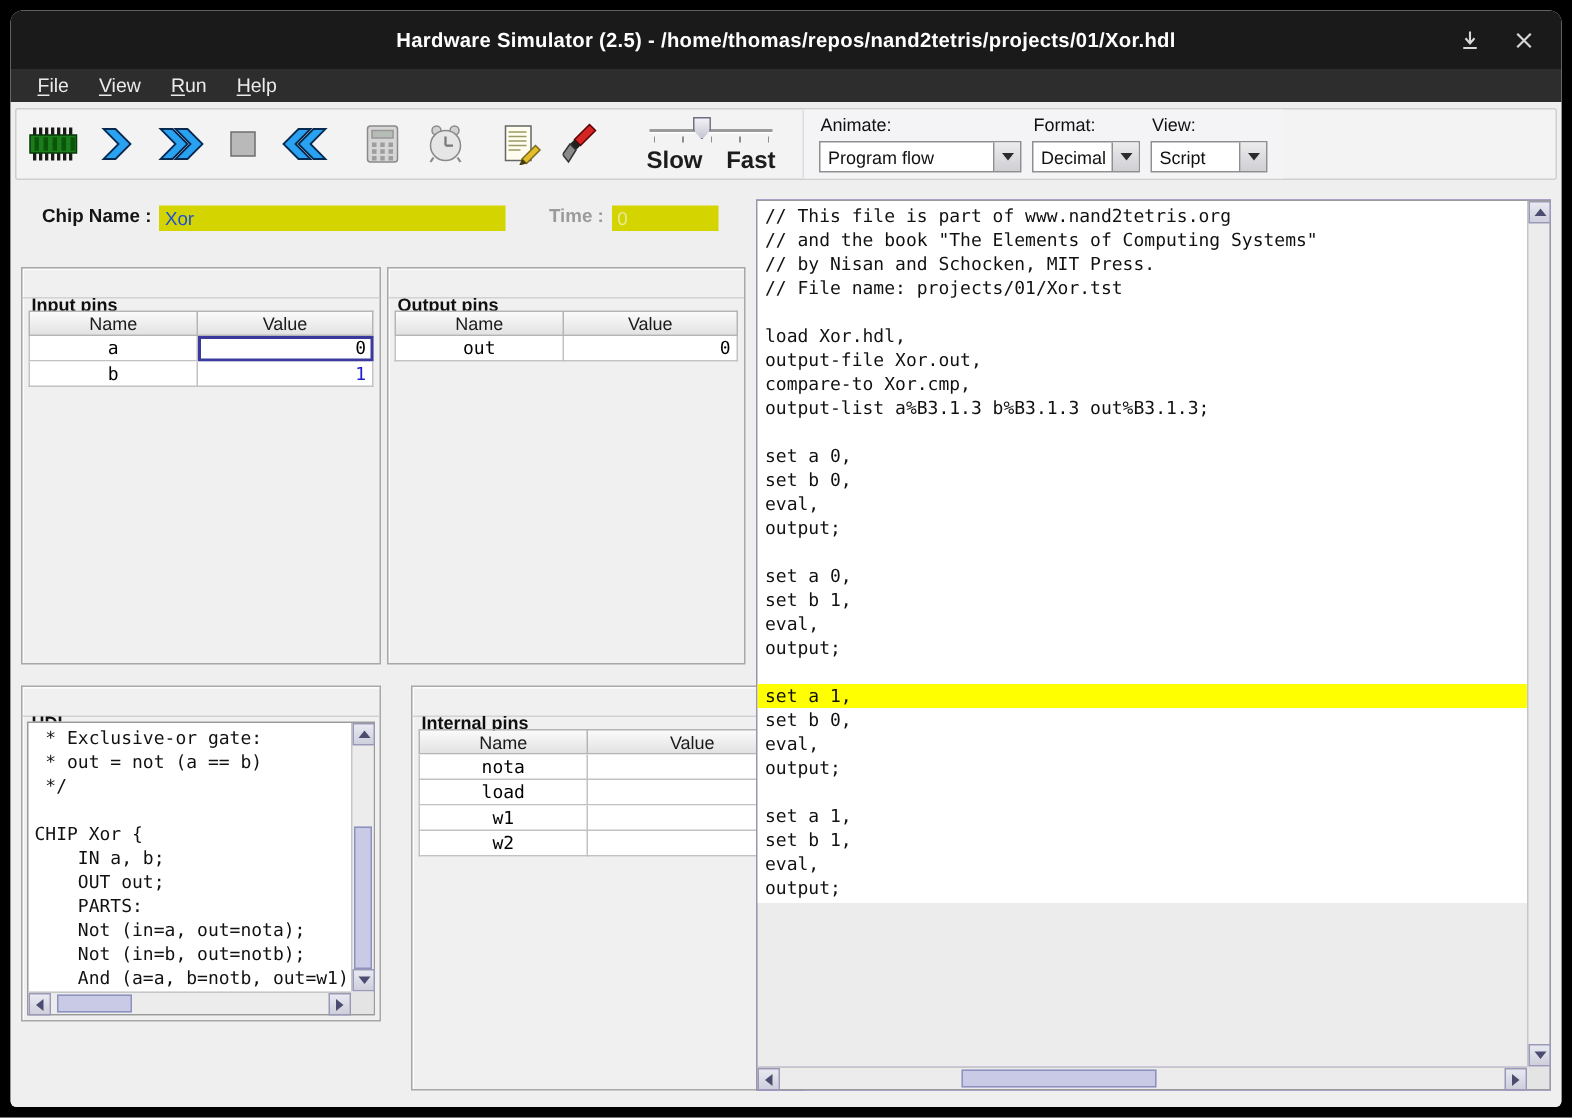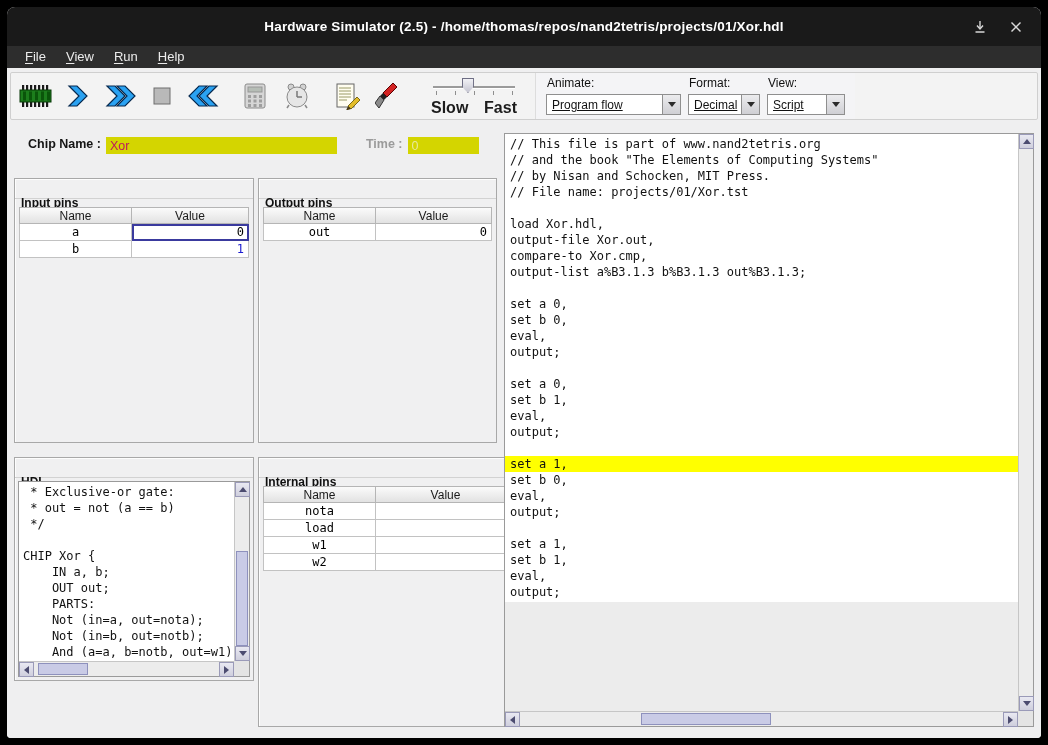--- a/index.html
+++ b/index.html
@@ -44,43 +44,43 @@
   .slider-thumb { position:absolute; left:36%; top:0; width:12px; height:15px;
     background:linear-gradient(#f2f2f6,#c6c6d2); border:1px solid #6e6e84;
     clip-path:polygon(0 0,100% 0,100% 58%,50% 100%,0 58%); }
   .slider-labels { display:flex; justify-content:space-between; font-weight:bold; font-size:16px; color:#1c1c1c; margin-top:3px; }
   
   .combo-panel { display:flex; gap:7px; margin-left:18px; align-self:stretch; align-items:stretch;
     padding:3px 10px 4px 10px; border-left:1px solid #dddddd; background:#f4f4f6; }
   .combo-group { display:flex; flex-direction:column; justify-content:space-between; }
   .combo-label { font-size:12px; color:#101010; padding-left:1px; }
   .combo { display:flex; height:21px; border:1px solid #8f8f8f; background:#ffffff; }
-  .combo-value { flex:1; font-size:12px; color:#111; padding:3px 3px 0 5px; white-space:nowrap; overflow:hidden;text-decoration:underline; }
+  .combo-value { flex:1; font-size:12px; color:#111; padding:3px 3px 0 5px; white-space:nowrap; overflow:hidden; }
   .combo-btn { width:18px; flex:0 0 18px; background:linear-gradient(#ececee,#cfcfd4); border-left:1px solid #8f8f8f;
     display:flex; align-items:center; justify-content:center; }
   .caret { width:0; height:0; border-left:4px solid transparent; border-right:4px solid transparent; border-top:5px solid #2b2b2b; }
   
   .main { position:relative; flex:1 1 auto; background:#efeff0; }
   
   .chip-row { position:absolute; left:7px; top:13px; width:483px; height:28px; display:flex; align-items:flex-start; }
   .chip-label { font-size:12.5px; font-weight:bold; color:#141414; margin-left:14px; white-space:nowrap; }
   .chip-label.time { color:#9b9b9b; margin-left:29px; }
   .yfield { height:17px; display:flex; align-items:center; padding:0 4px; margin-left:5px; overflow:hidden; }
   .yfield.namef { width:231px; }
   .yfield.timef { width:71px; }
-  .name-val { color:#be185d; font-size:12.5px; }
+  .name-val { color:#1d4ed8; font-size:12.5px; }
   .time-val { color:#e9e99a; font-size:12.5px; }
   
   .panel { position:absolute; background:#f0f0f1; border:1px solid #a8a8a8; box-shadow:inset 1px 1px 0 #fdfdfd; }
   .panel-title { height:20px; padding:17px 0 0 6px; font-size:12px; font-weight:bold; color:#101010;
     border-bottom:1px solid #d2d2d2; }
   .input-panel   { left:7px;   top:54px;  width:240px; height:265px; }
   .output-panel  { left:251px; top:54px;  width:239px; height:265px; }
   .hdl-panel     { left:7px;   top:333px; width:240px; height:224px; }
-  .internal-panel{ left:251px; top:333px; width:263px; height:270px; }
+  .internal-panel{ left:267px; top:333px; width:263px; height:270px; }
   
   .pin-table { margin:8px 4px 0 4px; font-size:12px; }
   .trow { display:grid; grid-template-columns:113px 1fr; height:17px; }
   .tcell { line-height:15px; border-right:1px solid #c2c2c2; border-bottom:1px solid #c2c2c2; overflow:hidden; }
   .tcell:first-child { border-left:1px solid #c2c2c2; }
   .trow.head .tcell { background:linear-gradient(#fbfbfb,#e2e2e2); border-top:1px solid #b5b5b5;
     border-color:#b5b5b5; text-align:center; padding-top:1px; color:#1a1a1a; }
   .ncell { background:#ffffff; text-align:center; font-family:"DejaVu Sans Mono", monospace; padding-top:1px; }
   .vcell { background:#ffffff; text-align:right; padding:1px 4px 0 0; font-family:"DejaVu Sans Mono", monospace; }
   .vcell.focused { outline:2px solid #3a3a9e; outline-offset:-2px; }

